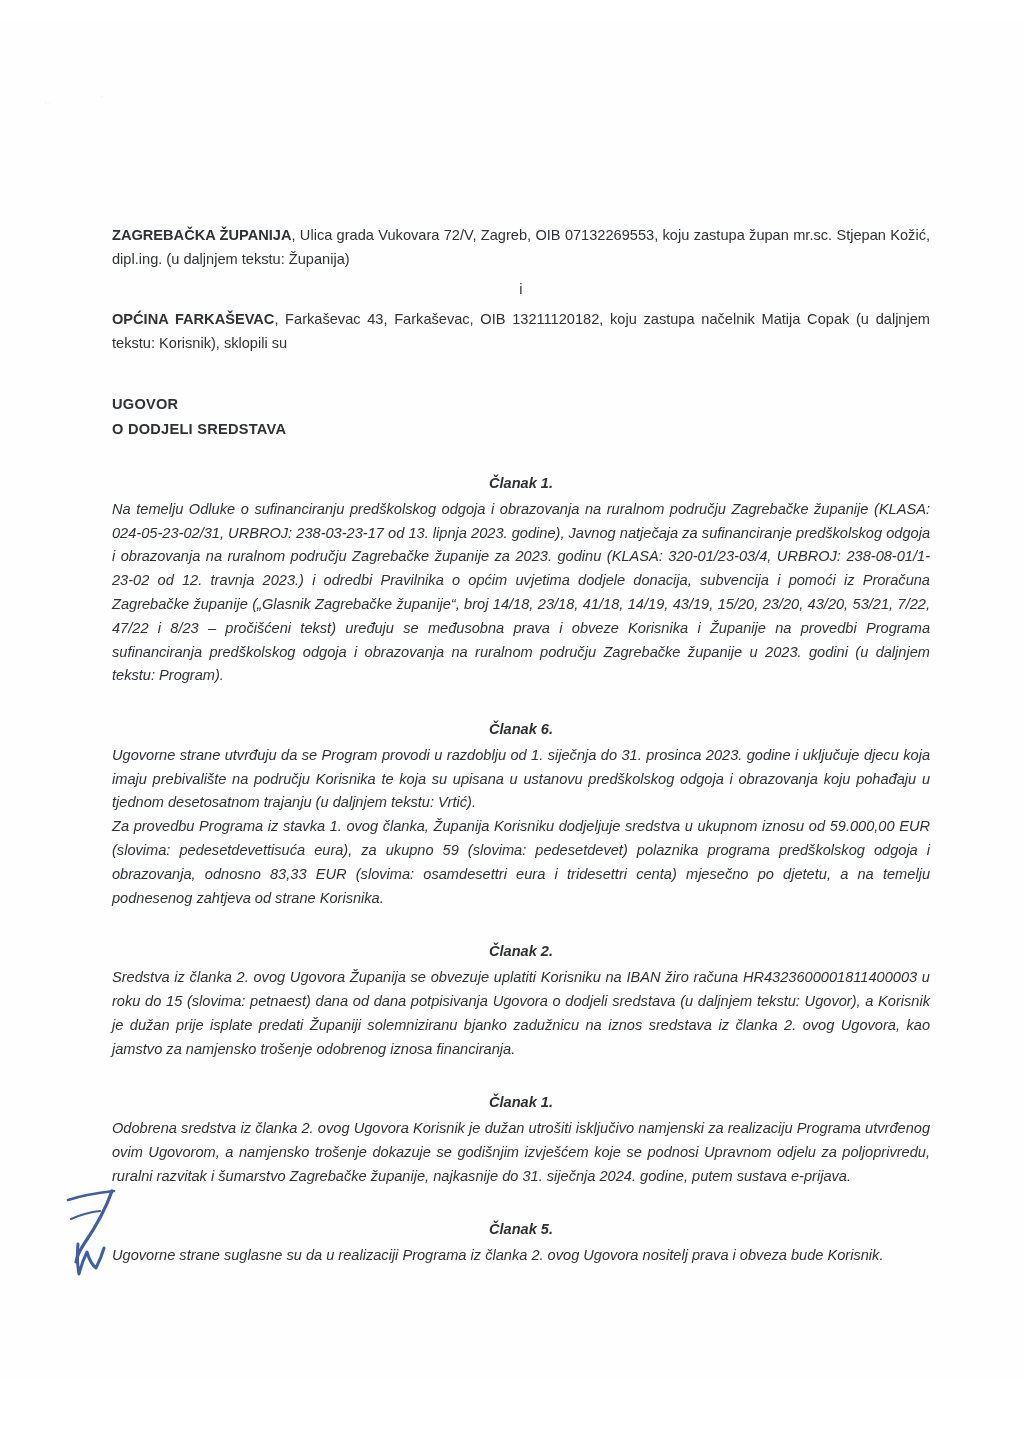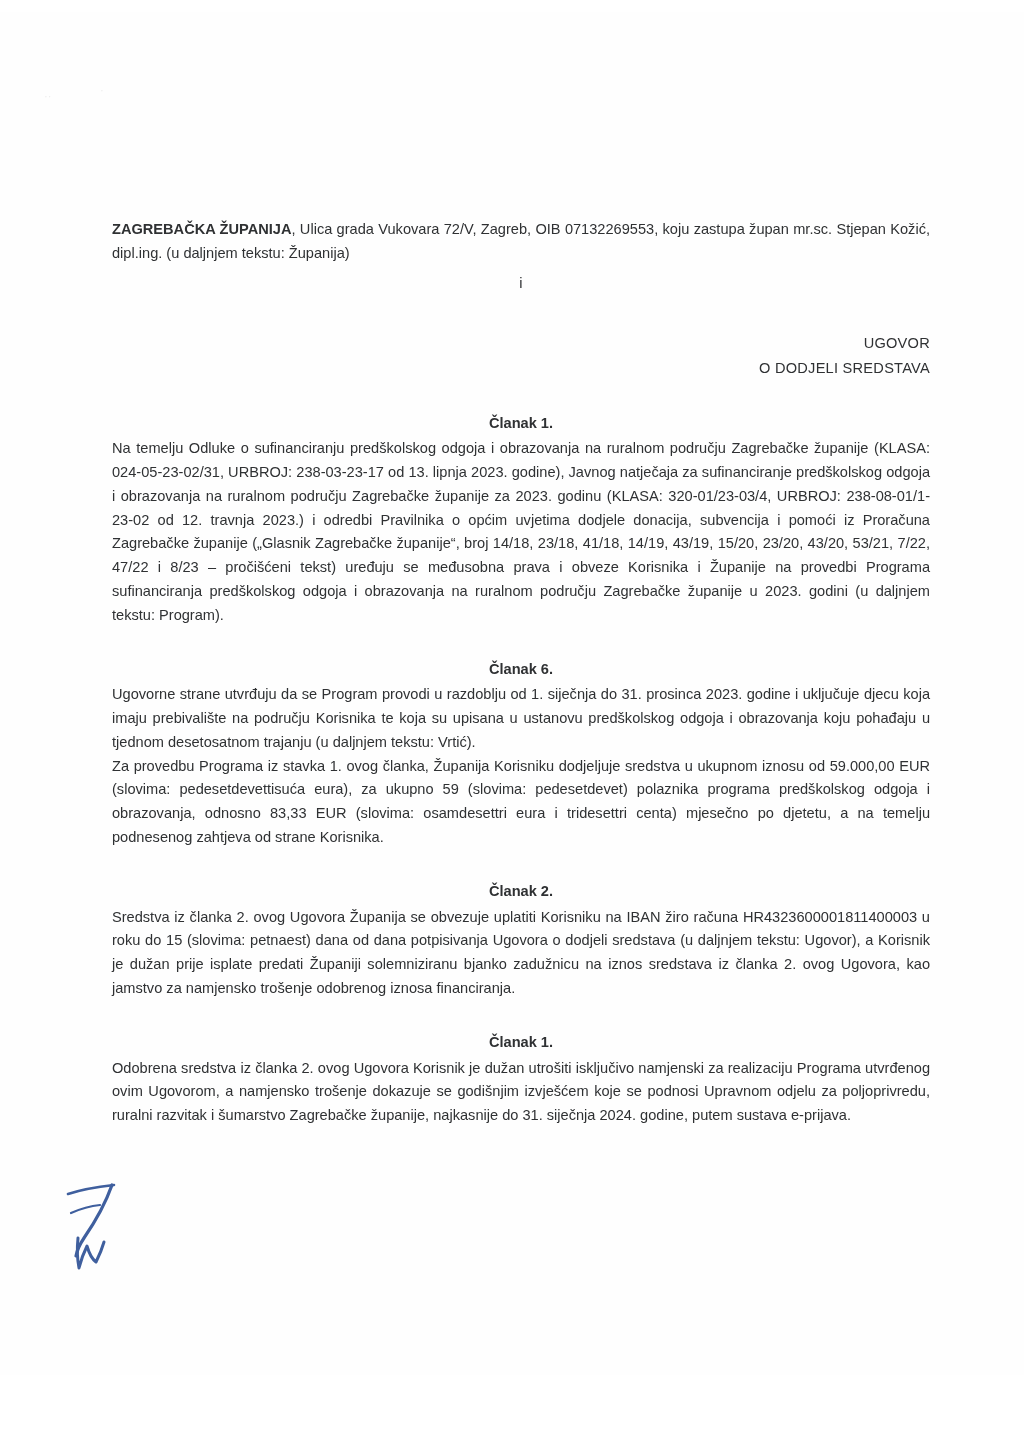--- a/index.html
+++ b/index.html
@@ -9,21 +9,21 @@
     background: #ffffff;
   }
   body {
     font-family: "Liberation Sans", "DejaVu Sans", sans-serif;
   }
 
   .page {
     position: relative;
     width: 1024px;
     height: 1363px;
-    margin: 12px auto;
+    margin: 18px auto;
     background: #fefefe;
     overflow: hidden;
   }
 
   
   .speckle {
     position: absolute;
     color: #ededed;
     font-size: 11px;
     user-select: none;
@@ -58,29 +58,30 @@
     font-weight: 700;
   }
 
   .conj {
     text-align: center;
     margin: 6px 0 7px 0;
     letter-spacing: .2px;
   }
 
   .title-block {
-    text-align: right;
-    font-weight: 400;
+    text-align: left;
+    font-weight: 700;
     margin-top: 36px;
     line-height: 1.72;
     letter-spacing: .25px;
   }
 
   .article {
     margin-top: 30px;
+    font-style: italic;
   }
   .article-heading {
     text-align: center;
     font-weight: 700;
     margin-bottom: 2px;
   }
   .article-body {
     text-align: justify;
   }
   .article-body + .article-body {
@@ -106,20 +107,21 @@
 
   <span class="speckle a">··</span>
   <span class="speckle b">·</span>
 
   <div class="doc">
 
     <p class="party just"><span class="bold">ZAGREBAČKA ŽUPANIJA</span><span>, Ulica grada Vukovara 72/V, Zagreb, OIB 07132269553, koju zastupa župan mr.sc. Stjepan Kožić, dipl.ing. (u daljnjem tekstu: Županija)</span></p>
 
     <p class="conj">i</p>
 
+    <p class="party just"><span class="bold">OPĆINA FARKAŠEVAC</span><span>, Farkaševac 43, Farkaševac, OIB 13211120182, koju zastupa načelnik Matija Copak (u daljnjem tekstu: Korisnik), sklopili su</span></p>
 
     <div class="title-block">
       <div>UGOVOR</div>
       <div>O DODJELI SREDSTAVA</div>
     </div>
 
     <div class="article">
       <div class="article-heading">Članak 1.</div>
       <p class="article-body">Na temelju Odluke o sufinanciranju predškolskog odgoja i obrazovanja na ruralnom području Zagrebačke županije (KLASA: 024-05-23-02/31, URBROJ: 238-03-23-17 od 13. lipnja 2023. godine), Javnog natječaja za sufinanciranje predškolskog odgoja i obrazovanja na ruralnom području Zagrebačke županije za 2023. godinu (KLASA: 320-01/23-03/4, URBROJ: 238-08-01/1-23-02 od 12. travnja 2023.) i odredbi Pravilnika o općim uvjetima dodjele donacija, subvencija i pomoći iz Proračuna Zagrebačke županije („Glasnik Zagrebačke županije“, broj 14/18, 23/18, 41/18, 14/19, 43/19, 15/20, 23/20, 43/20, 53/21, 7/22, 47/22 i 8/23 – pročišćeni tekst) uređuju se međusobna prava i obveze Korisnika i Županije na provedbi Programa sufinanciranja predškolskog odgoja i obrazovanja na ruralnom području Zagrebačke županije u 2023. godini (u daljnjem tekstu: Program).</p>
     </div>
@@ -133,20 +135,24 @@
     <div class="article">
       <div class="article-heading">Članak 2.</div>
       <p class="article-body">Sredstva iz članka 2. ovog Ugovora Županija se obvezuje uplatiti Korisniku na IBAN žiro računa HR4323600001811400003 u roku do 15 (slovima: petnaest) dana od dana potpisivanja Ugovora o dodjeli sredstava (u daljnjem tekstu: Ugovor), a Korisnik je dužan prije isplate predati Županiji solemniziranu bjanko zadužnicu na iznos sredstava iz članka 2. ovog Ugovora, kao jamstvo za namjensko trošenje odobrenog iznosa financiranja.</p>
     </div>
 
     <div class="article">
       <div class="article-heading">Članak 1.</div>
       <p class="article-body">Odobrena sredstva iz članka 2. ovog Ugovora Korisnik je dužan utrošiti isključivo namjenski za realizaciju Programa utvrđenog ovim Ugovorom, a namjensko trošenje dokazuje se godišnjim izvješćem koje se podnosi Upravnom odjelu za poljoprivredu, ruralni razvitak i šumarstvo Zagrebačke županije, najkasnije do 31. siječnja 2024. godine, putem sustava e-prijava.</p>
     </div>
 
+    <div class="article">
+      <div class="article-heading">Članak 5.</div>
+      <p class="article-body">Ugovorne strane suglasne su da u realizaciji Programa iz članka 2. ovog Ugovora nositelj prava i obveza bude Korisnik.</p>
+    </div>
 
   </div>
 
   <svg class="ink-mark" viewBox="0 0 64 96" xmlns="http://www.w3.org/2000/svg">
     <g fill="none" stroke="#3f5f9e" stroke-linecap="round" stroke-linejoin="round">
       <path d="M6 14 C18 10, 34 7, 52 5" stroke-width="2.6"></path>
       <path d="M50 5 C44 22, 33 42, 22 58 C18 64, 15 70, 14 76" stroke-width="3.2"></path>
       <path d="M9 33 C18 29, 28 26, 38 25" stroke-width="2.2"></path>
       <path d="M16 58 C15 68, 15 78, 17 88 C19 80, 22 72, 25 66 C27 73, 30 79, 34 82 C37 76, 40 69, 42 62" stroke-width="3"></path>
     </g>

